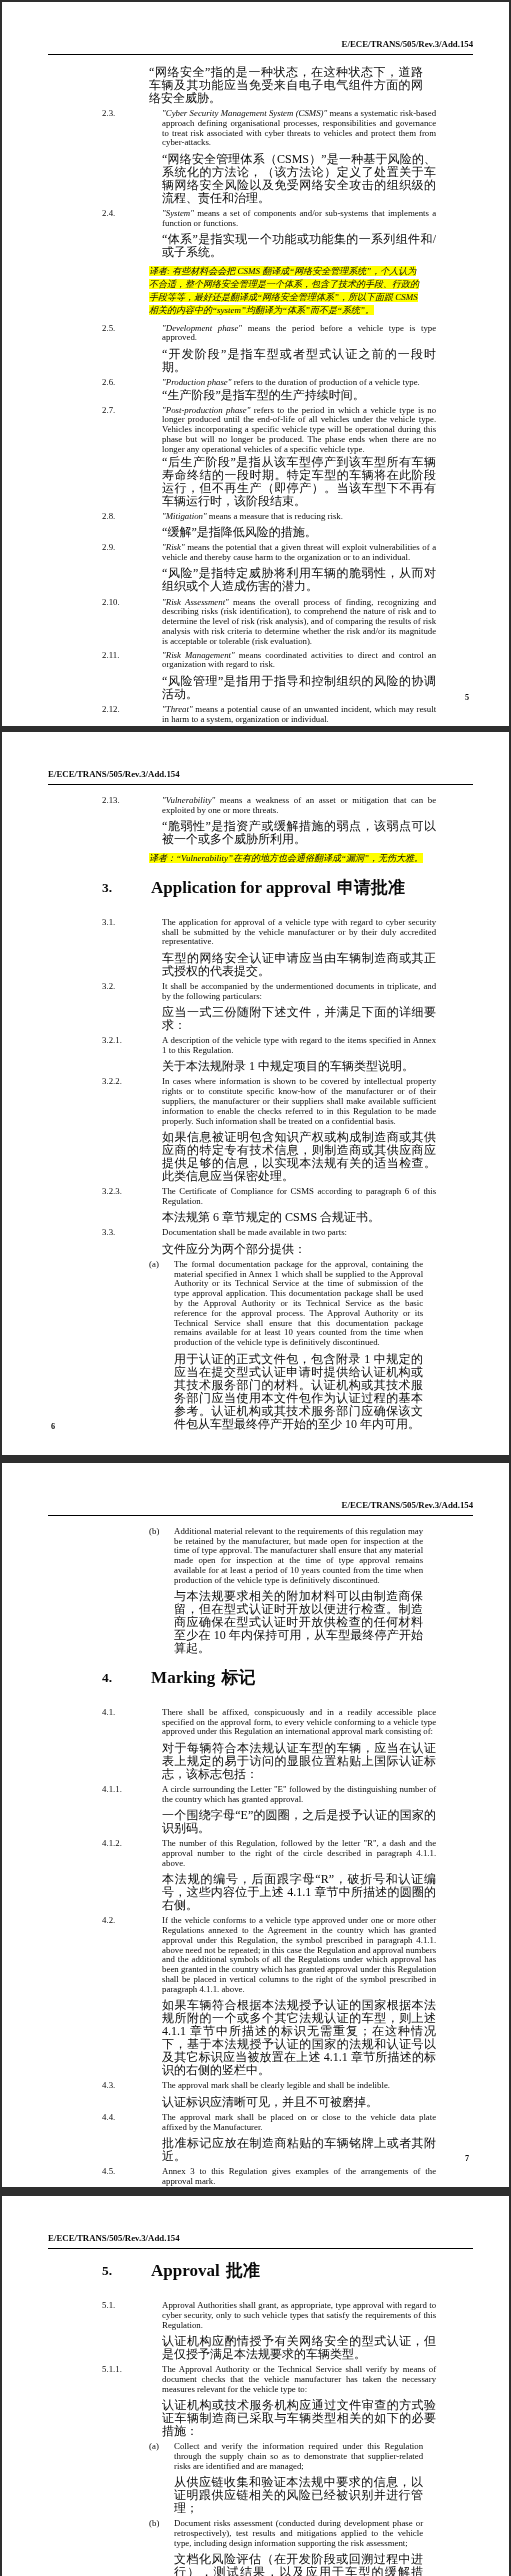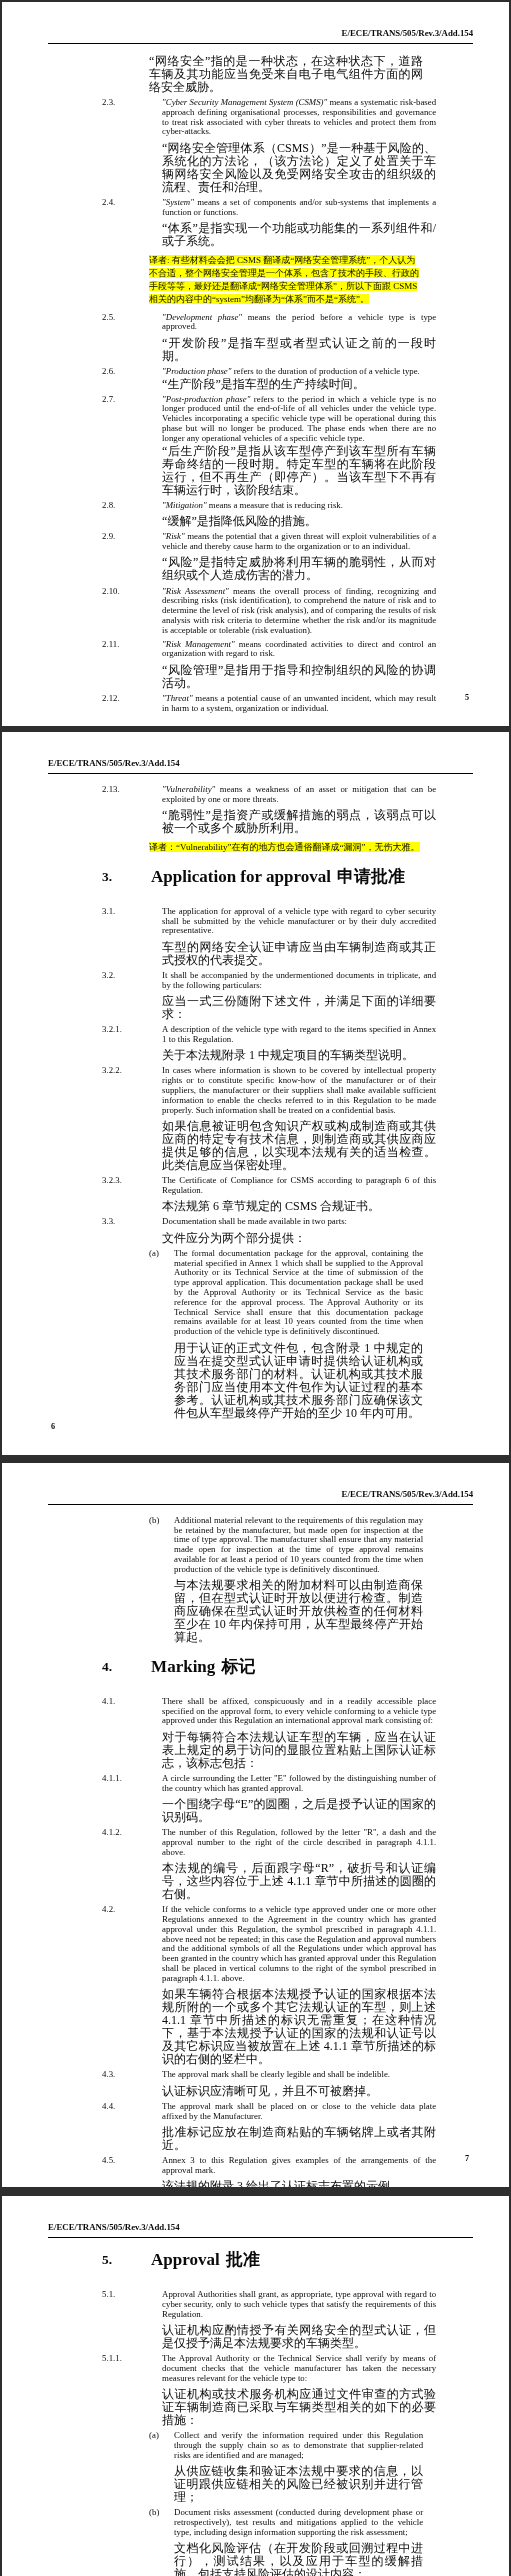--- a/index.html
+++ b/index.html
@@ -1,37 +1,37 @@
 <!DOCTYPE html>
 <html style="font-size:8.2px"><head>
 <meta charset="utf-8">
 <style>
   html,body{margin:0;padding:0;}
   body{background:#2e2e2e;}
   .canvas{position:relative;width:512px;height:2919px;background:#2e2e2e;overflow:hidden;
           font-family:"Liberation Serif","DejaVu Serif",serif;color:#0a0a0a;}
   .page{position:absolute;left:2.1px;width:507px;background:#ffffff;overflow:hidden;
         box-sizing:border-box;padding:0 36px 0 46px;}
-  .page-head{padding-top:25px;}
+  .page-head{padding-top:36px;}
   .page-head .hdr{font-weight:bold;font-size:8.8px;line-height:12px;}
   .page-head.right .hdr{text-align:right;}
   .page-head.left .hdr{text-align:left;}
   .rule{border:none;border-top:1px solid #000;margin:3.6px 0 0 0;height:0;}
   .content{margin-top:11.3px;}
   .para{margin:0 0 4.6px 0;}
   .para:last-child{margin-bottom:0;}
   .en{font-size:8.8px;line-height:9.8px;text-align:justify;}
   .en.tight{margin-bottom:1px;}
   .zh{font-size:12px;line-height:13px;text-align:justify;}
   .zh-only{margin:0 0 4.1px 101px;width:274px;}
   .item{display:flex;margin-bottom:4.1px;gap:11px;}
   .item .num{width:49px;margin-left:54px;flex:none;font-size:8.8px;line-height:9.8px;}
   .item .body{width:274px;flex:none;}
   .t{font-style:italic;}
-  .note{margin:6.2px 0 6.2px 101px;width:274px;}
+  .note{margin:6.2px 0 6.2px 101px;width:274px;font-style:italic;}
   .note .hl{background:#ffff00;font-size:9px;line-height:13px;}
   .sub{display:flex;margin:0 0 4.1px 101px;}
   .sub .slabel{width:25px;flex:none;font-size:8.8px;line-height:9.8px;}
   .sub .sbody{width:249px;flex:none;}
   .heading{display:flex;margin:14.4px 0 21.6px 0;}
   .heading .hnum{width:49px;margin-left:54px;flex:none;font-size:13.4px;font-weight:bold;line-height:16.5px;}
   .heading .htxt{font-size:17px;font-weight:bold;line-height:16.5px;}
   .heading .hzh{margin-left:6.2px;}
   .pagenum{position:absolute;bottom:24px;font-weight:bold;font-size:8.2px;line-height:9.3px;}
   .pagenum.right{right:40px;}

